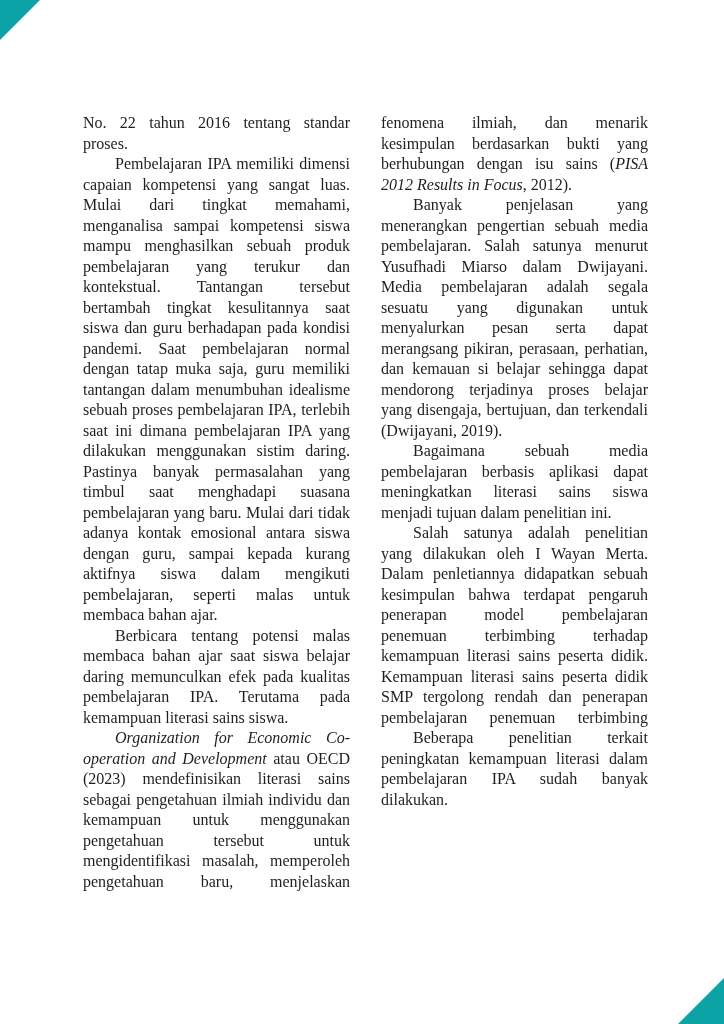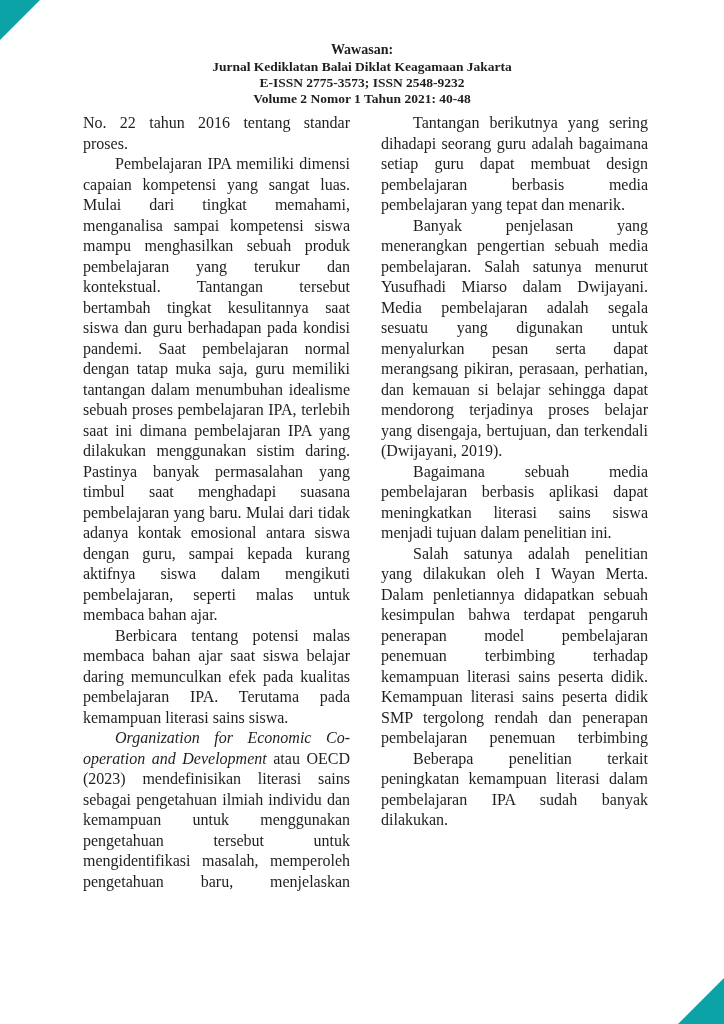--- a/index.html
+++ b/index.html
@@ -65,36 +65,30 @@
   }
 </style>
 </head>
 <body>
 
 <div class="page">
 
   <div class="corner corner-tl"></div>
   <div class="corner corner-br"></div>
 
-  <header class="header">
-    <div class="h-title">Wawasan:</div>
-    <div class="h-line">Jurnal Kediklatan Balai Diklat Keagamaan Jakarta</div>
-    <div class="h-line">E-ISSN 2775-3573; ISSN 2548-9232</div>
-    <div class="h-line">Volume 2 Nomor 1 Tahun 2021: 40-48</div>
-  </header>
 
   <main class="columns">
     <div class="col" id="col-left">
         <p class=""><span>No. 22 tahun 2016 tentang standar proses.</span></p>
         <p class="indent"><span>Pembelajaran IPA memiliki dimensi capaian kompetensi yang sangat luas. Mulai dari tingkat memahami, menganalisa sampai kompetensi siswa mampu menghasilkan sebuah produk pembelajaran yang terukur dan kontekstual. Tantangan tersebut bertambah tingkat kesulitannya saat siswa dan guru berhadapan pada kondisi pandemi. Saat pembelajaran normal dengan tatap muka saja, guru memiliki tantangan dalam menumbuhan idealisme sebuah proses pembelajaran IPA, terlebih saat ini dimana pembelajaran IPA yang dilakukan menggunakan sistim daring. Pastinya banyak permasalahan yang timbul saat menghadapi suasana pembelajaran yang baru. Mulai dari tidak adanya kontak emosional antara siswa dengan guru, sampai kepada kurang aktifnya siswa dalam mengikuti pembelajaran, seperti malas untuk membaca bahan ajar.</span></p>
         <p class="indent"><span>Berbicara tentang potensi malas membaca bahan ajar saat siswa belajar daring memunculkan efek pada kualitas pembelajaran IPA. Terutama pada kemampuan literasi sains siswa.</span></p>
         <p class="indent jlast"><em>Organization for Economic Co-operation and Development</em><span> atau OECD (2023) mendefinisikan literasi sains sebagai pengetahuan ilmiah individu dan kemampuan untuk menggunakan pengetahuan tersebut untuk mengidentifikasi masalah, memperoleh pengetahuan baru, menjelaskan</span></p>
       </div>
     <div class="col" id="col-right">
-        <p class="indent"><span>Tantangan berikutnya yang sering dihadapi seorang guru adalah bagaimana setiap guru dapat membuat design pembelajaran berbasis media pembelajaran yang tepat dan menarik.</span></p>
+        <p class=""><span>fenomena ilmiah, dan menarik kesimpulan berdasarkan bukti yang berhubungan dengan isu sains (</span><em>PISA 2012 Results in Focus</em><span>, 2012).</span></p>
         <p class="indent"><span>Banyak penjelasan yang menerangkan pengertian sebuah media pembelajaran. Salah satunya menurut Yusufhadi Miarso dalam Dwijayani. Media pembelajaran adalah segala sesuatu yang digunakan untuk menyalurkan pesan serta dapat merangsang pikiran, perasaan, perhatian, dan kemauan si belajar sehingga dapat mendorong terjadinya proses belajar yang disengaja, bertujuan, dan terkendali (Dwijayani, 2019).</span></p>
         <p class="indent"><span>Bagaimana sebuah media pembelajaran berbasis aplikasi dapat meningkatkan literasi sains siswa menjadi tujuan dalam penelitian ini.</span></p>
         <p class="indent jlast"><span>Salah satunya adalah penelitian yang dilakukan oleh I Wayan Merta. Dalam penletiannya didapatkan sebuah kesimpulan bahwa terdapat pengaruh penerapan model pembelajaran penemuan terbimbing terhadap kemampuan literasi sains peserta didik. Kemampuan literasi sains peserta didik SMP tergolong rendah dan penerapan pembelajaran penemuan terbimbing</span></p>
         <p class="indent"><span>Beberapa penelitian terkait peningkatan kemampuan literasi dalam pembelajaran IPA sudah banyak dilakukan.</span></p>
       </div>
   </main>
 
 
 </div>
 

